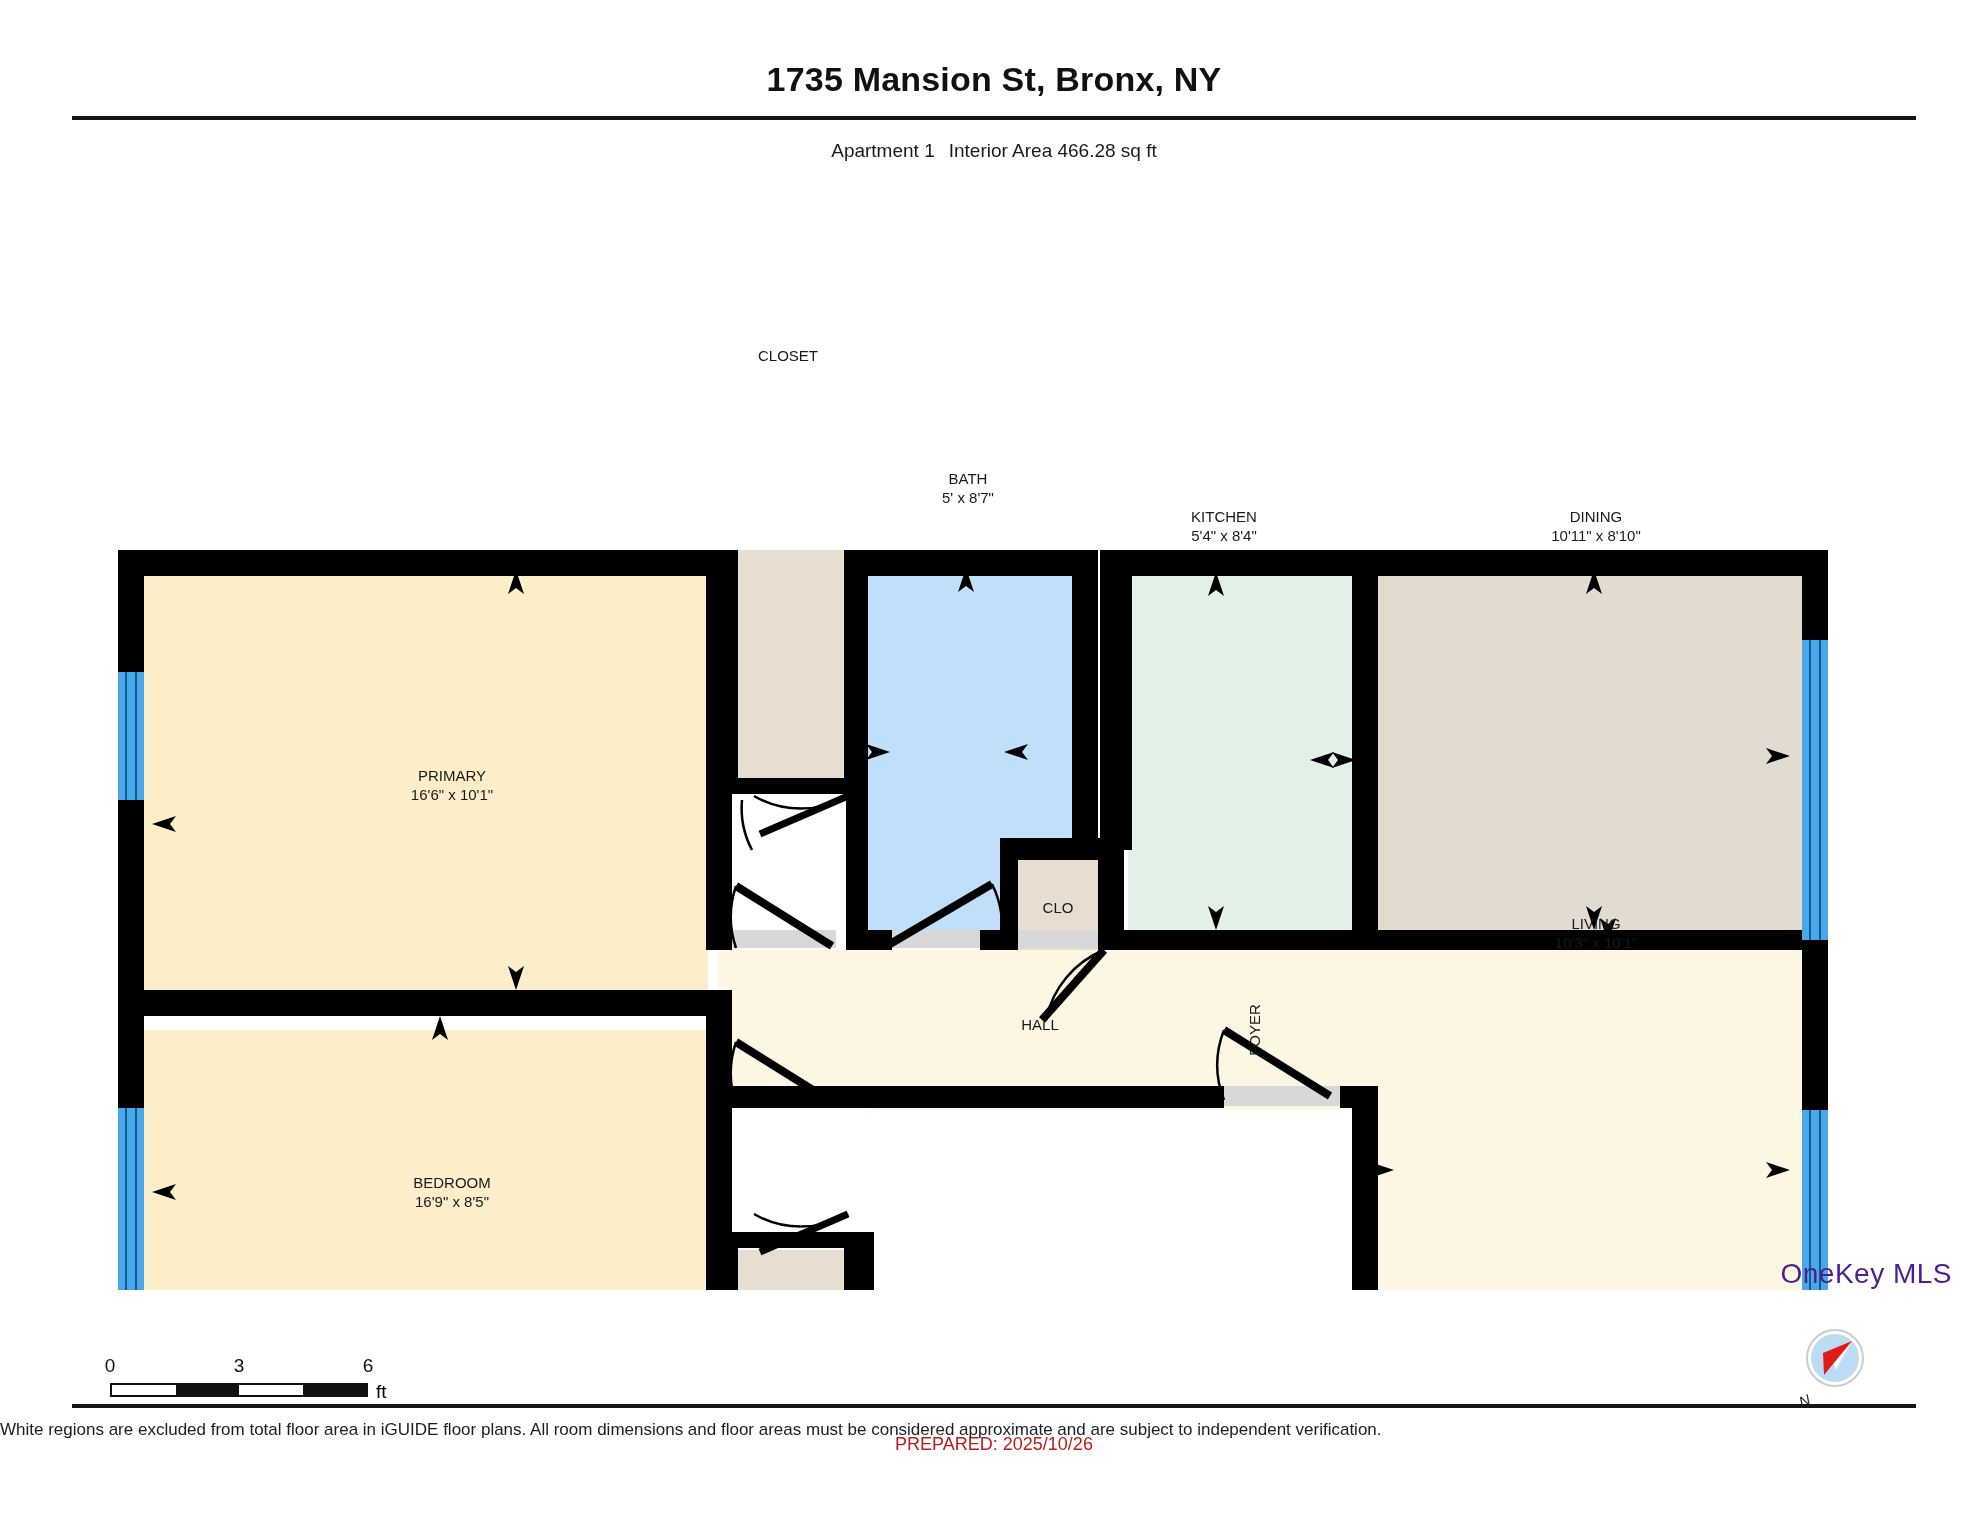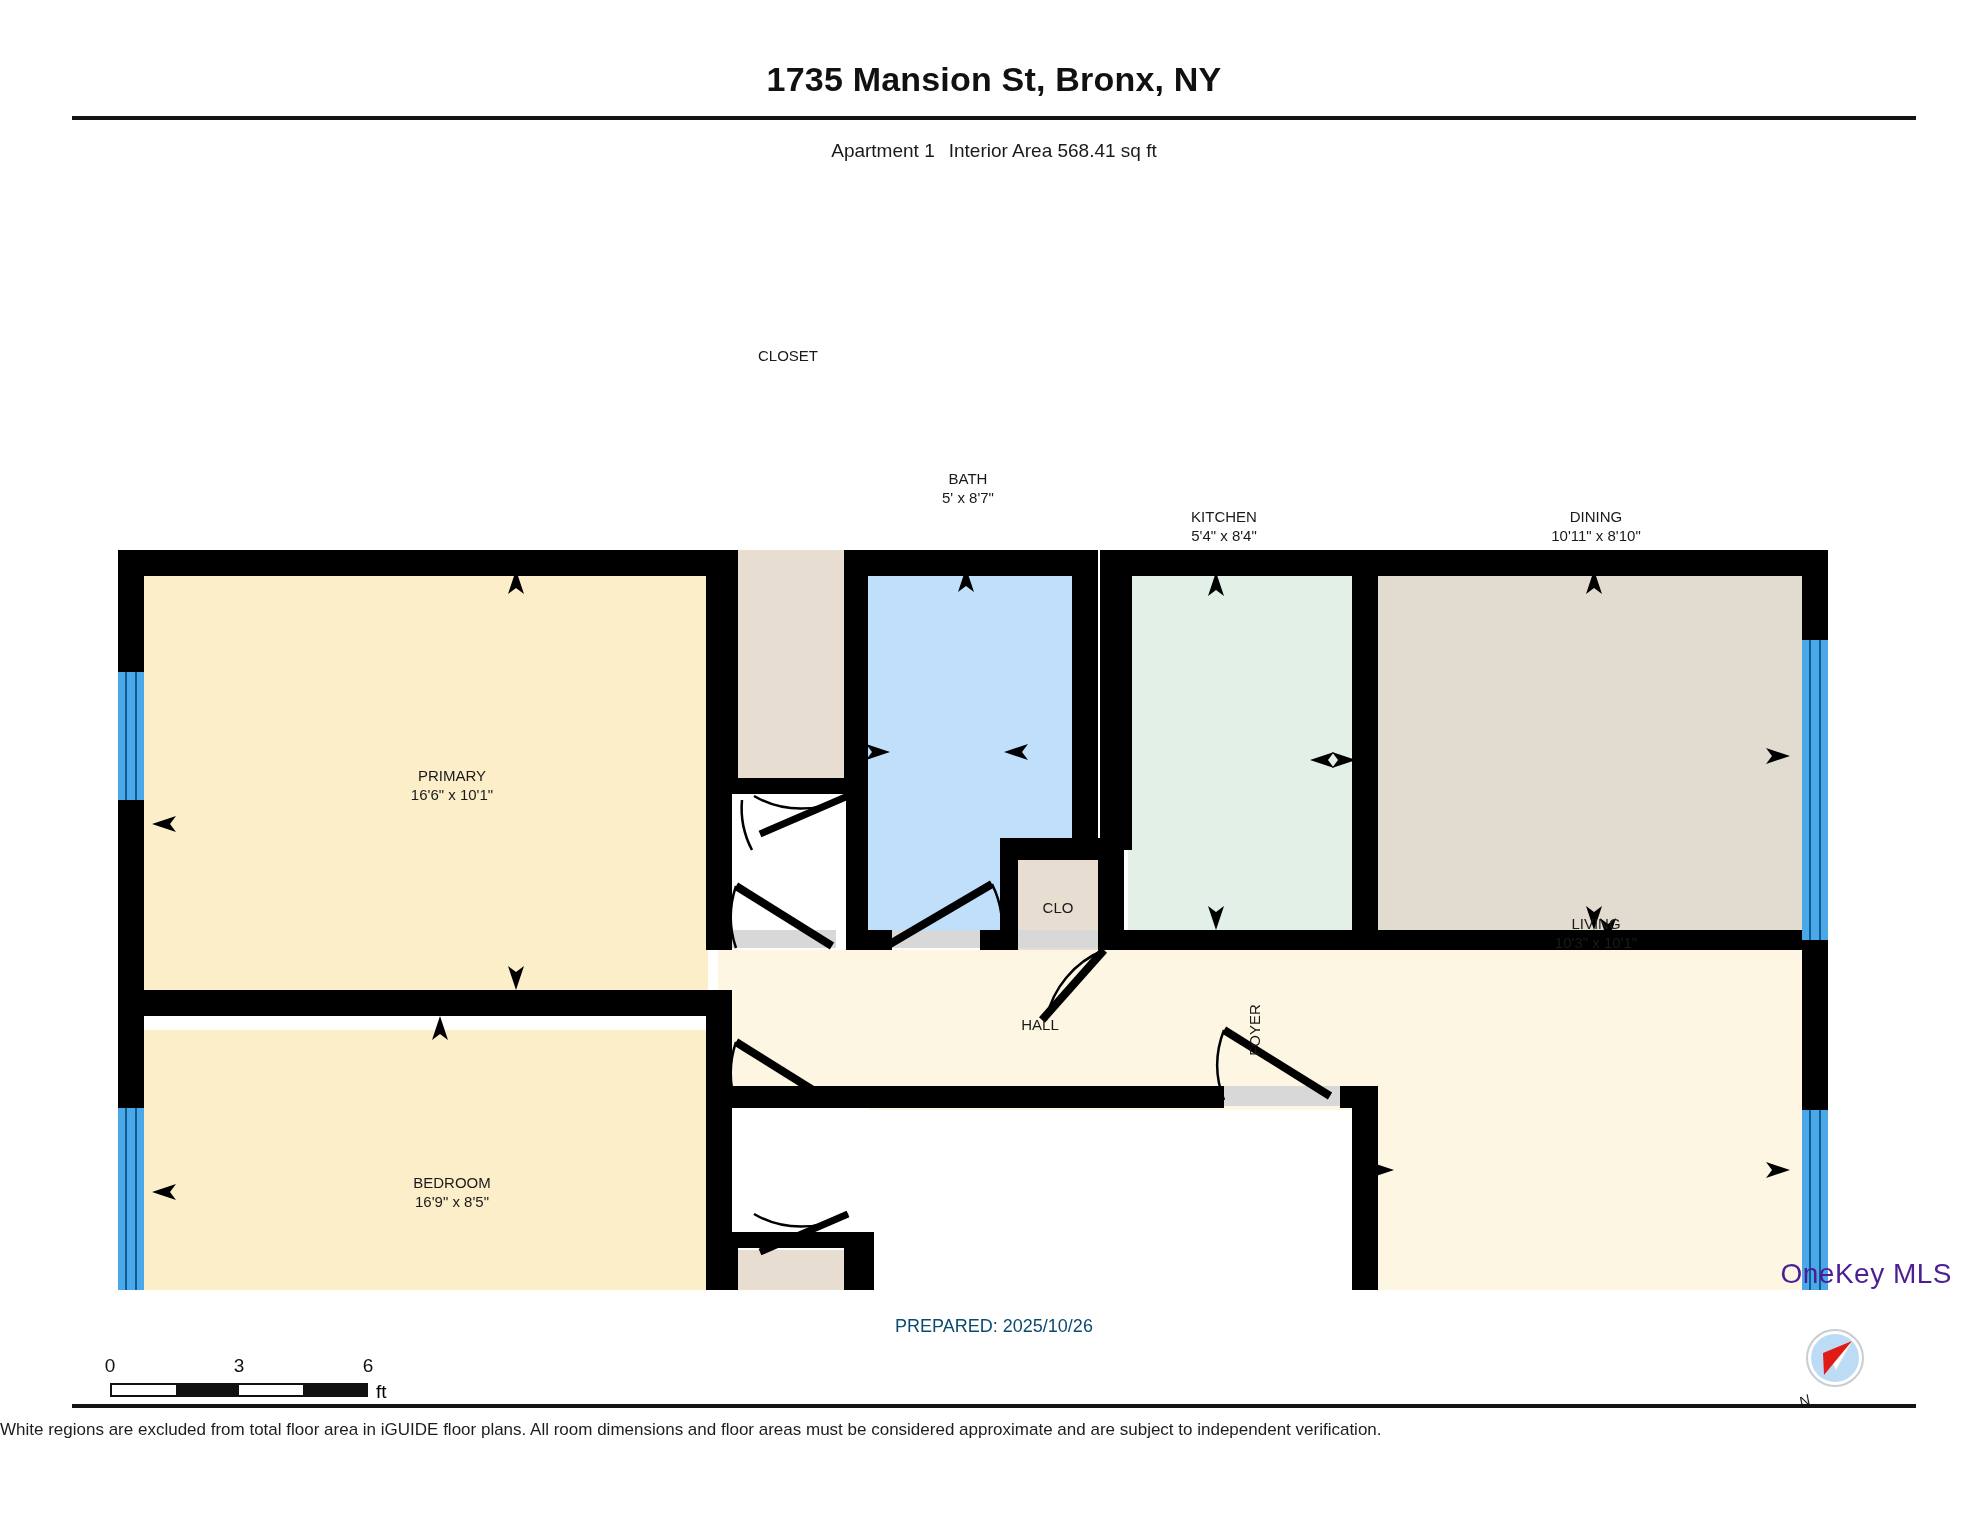--- a/index.html
+++ b/index.html
@@ -39,22 +39,22 @@
     position:absolute;left:0;top:28px;width:258px;height:14px;
     border:2px solid #111;box-sizing:border-box;display:flex;
   }
   .scale .seg{flex:1 1 25%;height:100%;}
   .scale .seg.dark{background:#111;}
   .scale .seg.light{background:#fff;}
   .scale .unit{position:absolute;left:266px;top:26px;font-size:19px;color:#000000;}
 
   
   .prepared{
-    position:absolute;left:0;top:1316px;width:1988px;text-align:center;
-    font-size:18px;color:#0c4a6e;
+    position:absolute;left:0;top:1434px;width:1988px;text-align:center;
+    font-size:18px;color:#b91c1c;
   }
 
   
   .compass{position:absolute;left:1795px;top:1320px;width:80px;height:100px;}
   .compass .n{
     position:absolute;left:4px;top:72px;font-size:15px;color:#222;font-style:italic;
     transform:rotate(-22deg);
   }
 
   
@@ -76,21 +76,21 @@
   .smname{font-family:"Liberation Sans",sans-serif;font-size:15px;fill:#1a1a1a;}
 </style>
 </head>
 <body>
 
 <div id="page">
 
   <div class="title">1735 Mansion St, Bronx, NY</div>
   <div class="rule-top"></div>
   <div class="subtitle">
-    <b>Apartment 1</b><span class="sep"></span><span>Interior Area 568.41 sq ft</span>
+    <b>Apartment 1</b><span class="sep"></span><span>Interior Area 466.28 sq ft</span>
   </div>
 
   <div id="plan">
     <svg width="1988" height="1060" viewBox="0 0 1988 1060" xmlns="http://www.w3.org/2000/svg">
 
       <rect x="118" y="320" width="590" height="440" fill="#fceec9"></rect>
 
       <rect x="118" y="800" width="590" height="390" fill="#fceec9"></rect>
 
       <rect x="732" y="320" width="118" height="240" fill="#e8ddd1"></rect>

